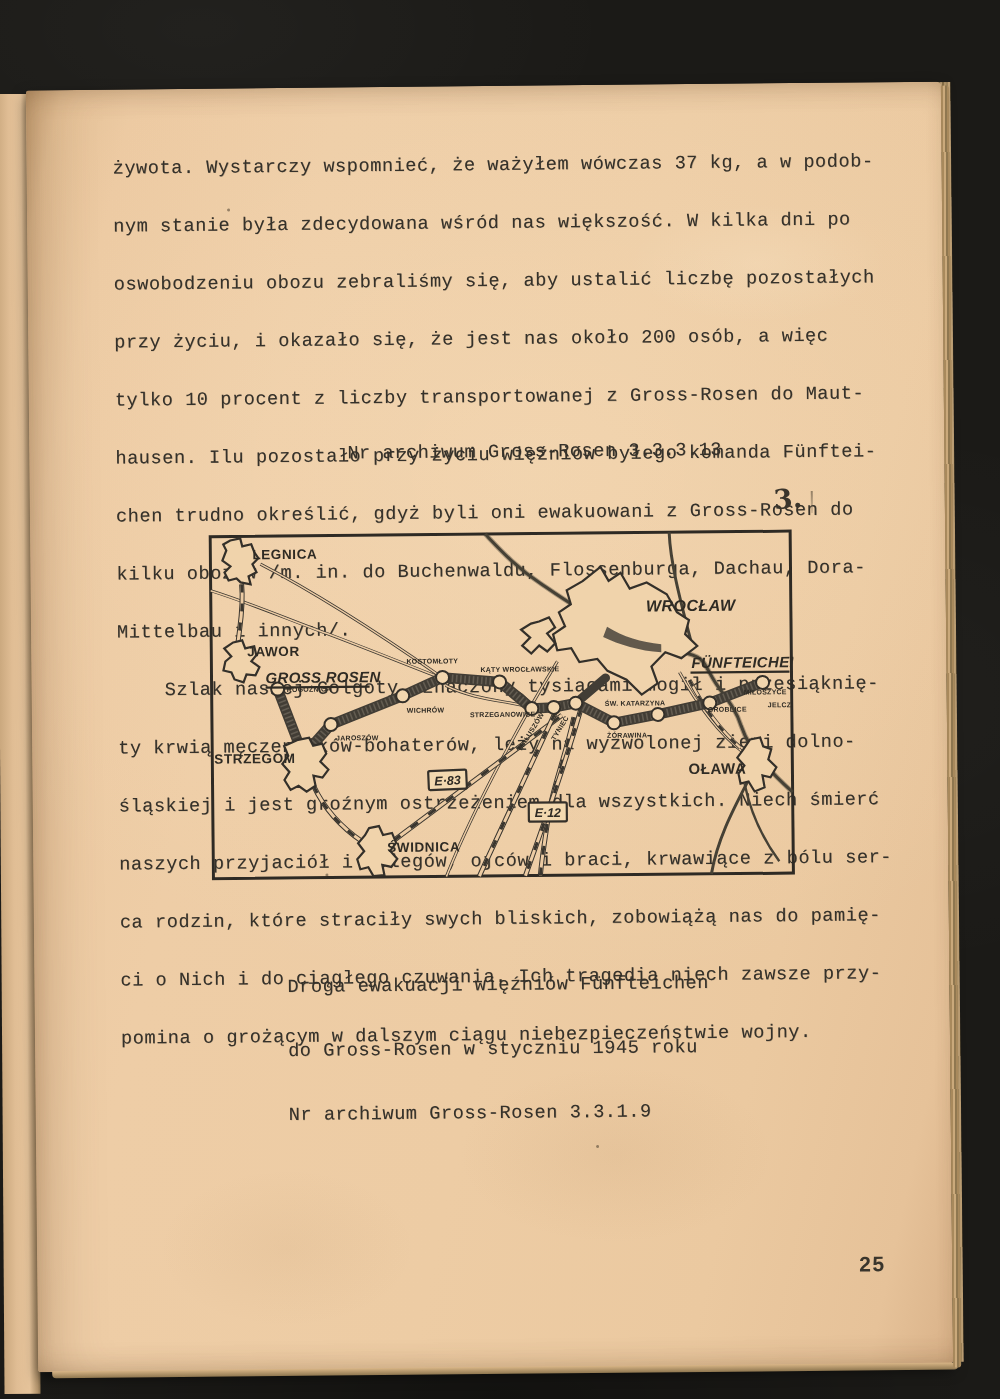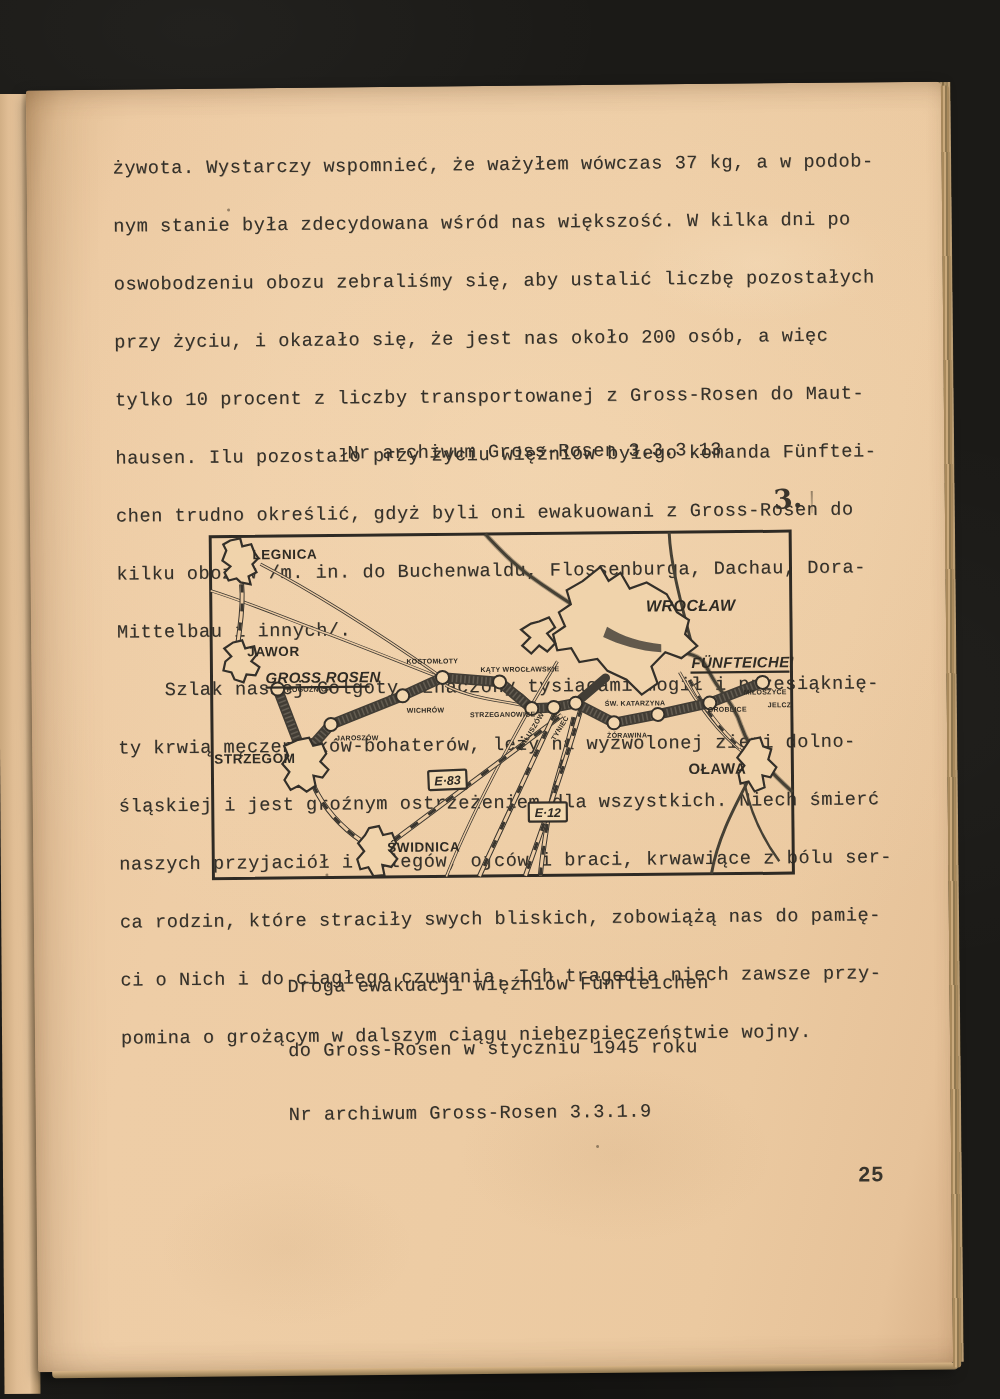--- a/index.html
+++ b/index.html
@@ -74,21 +74,21 @@
     background:linear-gradient(rgba(70,60,45,0.55),rgba(70,60,45,0.15));
   }
   .map-figure{position:absolute;left:178px;top:446px;width:584px;height:346px;}
   .caption{
     position:absolute;left:253px;top:846px;
     font-family:"Liberation Mono","DejaVu Sans Mono",monospace;
     font-size:18.6px;line-height:21.4px;letter-spacing:0.55px;color:#35312a;white-space:pre;
     text-shadow:0.4px 0.3px 0.4px rgba(53,49,42,0.35);
   }
   .page-number{
-    position:absolute;left:822px;top:1080px;
+    position:absolute;left:822px;top:1170px;
     font-family:"Liberation Sans",sans-serif;font-weight:bold;
     font-size:21px;letter-spacing:1.5px;color:#3a352c;
   }
 
   
   .map-svg text{fill:#2f2b24;font-family:"Liberation Sans",sans-serif;font-weight:bold;}
   .city-label{font-size:13.5px;letter-spacing:0.6px;}
   .city-label-italic{font-size:16px;font-style:italic;letter-spacing:0.5px;}
   .camp-label{font-size:15px;font-style:italic;letter-spacing:0.3px;}
   .station-label{font-size:7px;letter-spacing:0.25px;}

